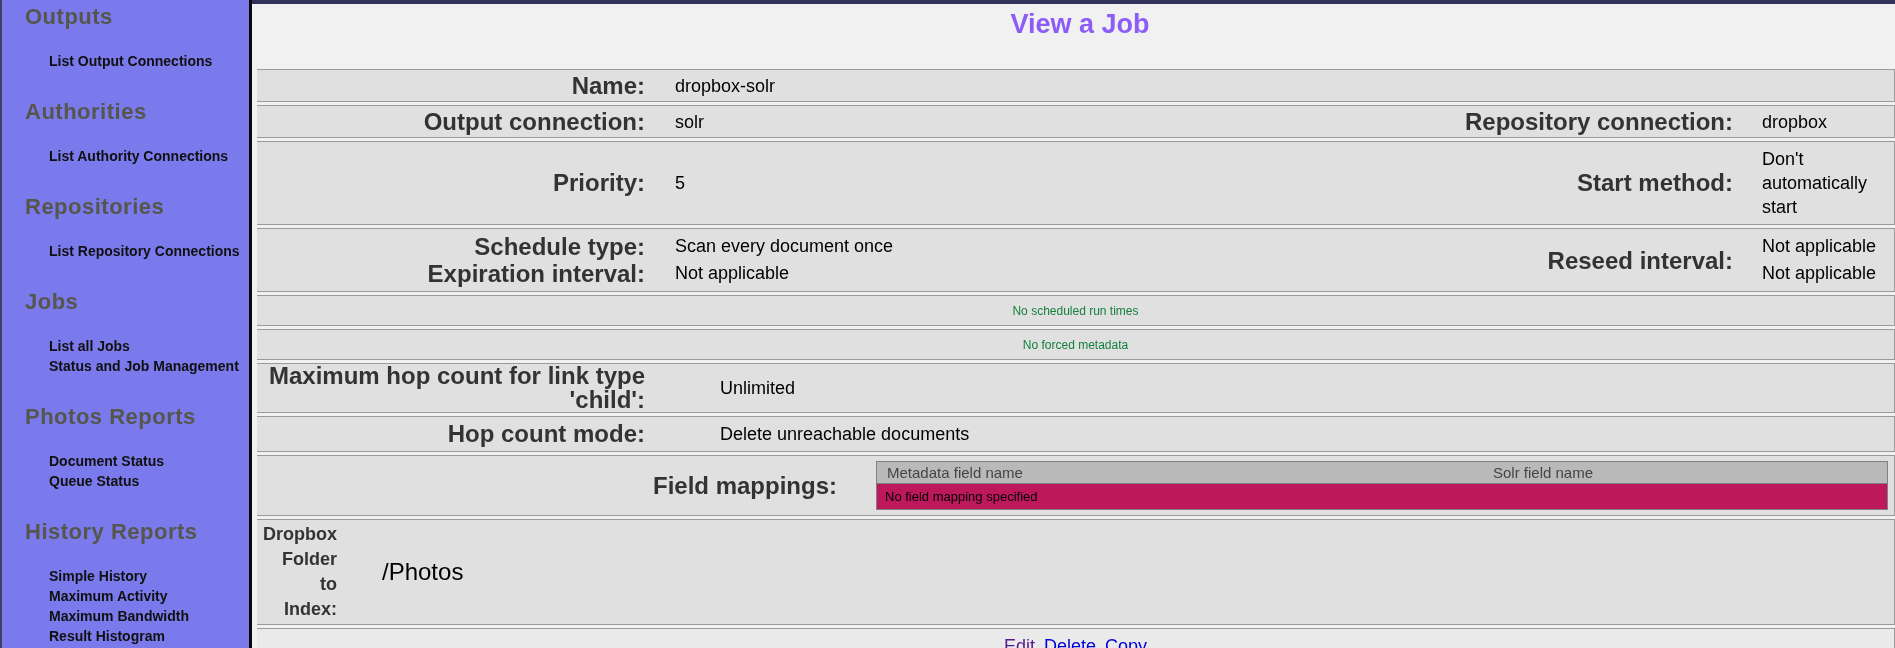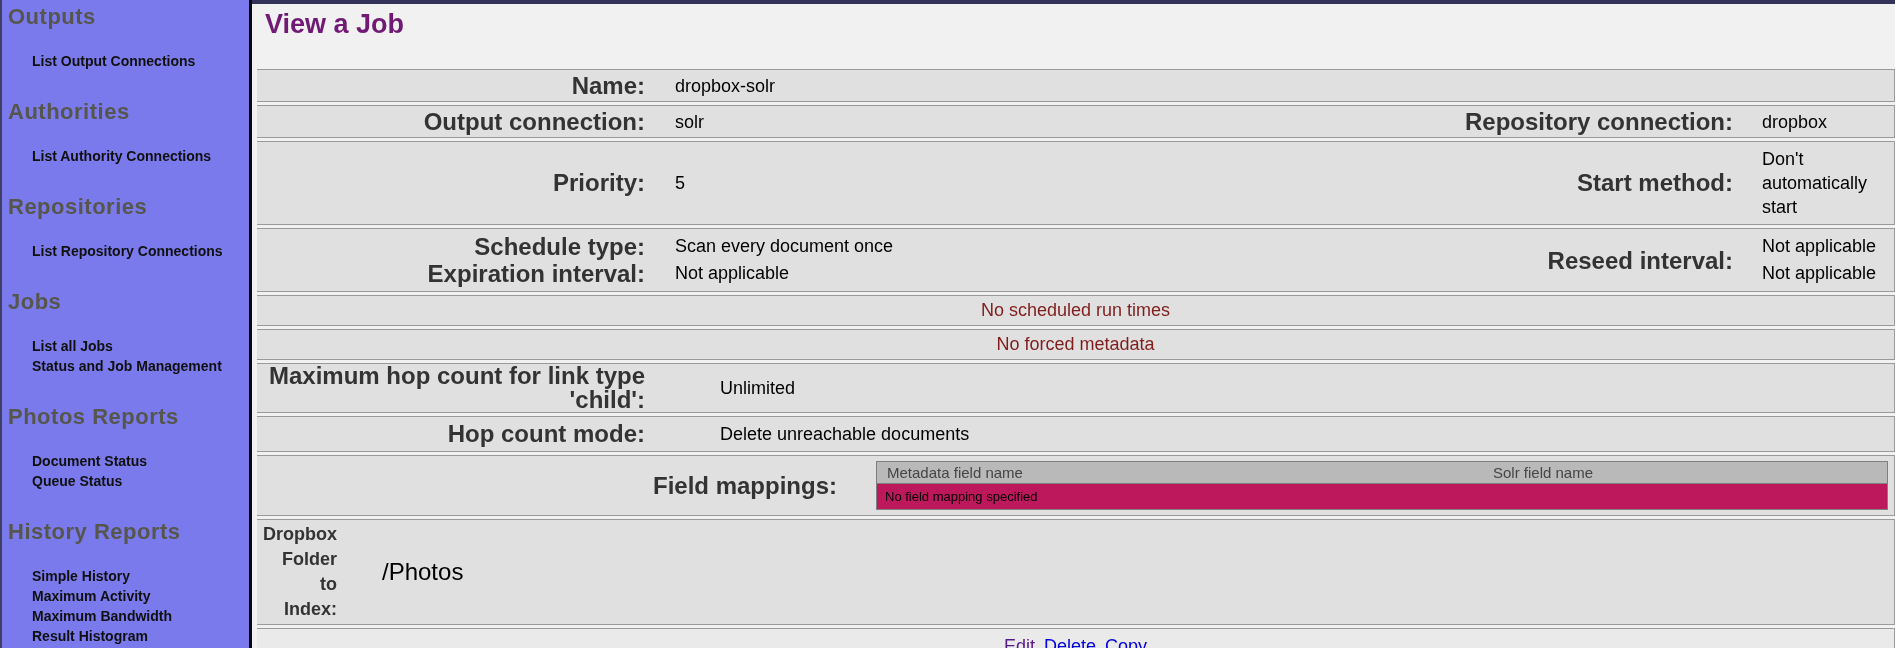--- a/index.html
+++ b/index.html
@@ -14,43 +14,44 @@
   #topbar {
     position:absolute; left:32px; top:0; right:0; height:4px;
     background:var(--topbar,#32325a);
   }
   
   #sidebar {
     position:absolute; left:0; top:0; width:252px; height:648px;
     background:var(--sidebar_bg,#7a7aec);
     border-left:2px solid #3f3f66;
     border-right:3px solid #0a0a0a;
-    padding:6px 0 0 6px;
+    padding:6px 0 0 23px;
     z-index:2;
   }
   .side-section { margin-bottom:30px; }
   .side-heading {
     font-size:22px; line-height:22px; font-weight:bold;
     color:var(--sidebar_heading,#56564d);
     margin-bottom:23px;
     letter-spacing:0.5px;
   }
   .side-link {
     display:block;
     font-size:14px; line-height:20px; font-weight:bold;
     color:#101010; text-decoration:none;
     padding-left:24px;
     cursor:pointer;
     white-space:nowrap;
   }
   
   #content { position:absolute; left:257px; top:4px; right:0; bottom:0; }
   #page-title {
-    font-size:27px; line-height:28px; font-weight:bold; color:#701a75;
+    font-size:27px; line-height:28px; font-weight:bold; color:#8b5cf6;
     margin:6px 0 0 8px;
+    text-align:center;
   }
   #viewtable { margin-top:31px; }
   .row {
     background:var(--row_bg,#e0e0e0);
     border-top:1px solid var(--row_border,#9a9a9a);
     border-bottom:1px solid var(--row_border,#9a9a9a);
     border-right:1px solid var(--row_border,#9a9a9a);
     margin-bottom:3px;
   }
   .grid4 {
@@ -65,21 +66,21 @@
   .val { color:#000; padding-left:15px; font-size:18px; line-height:24px; }
   .val-narrow { padding-left:14px; padding-right:12px; }
   .span3 { grid-column:2 / 5; }
   .two-line div { line-height:27px; }
   .r-name { min-height:33px; }
   .r-conn { min-height:33px; }
   .r-priority { min-height:84px; }
   .r-schedule { min-height:64px; }
   .r-message {
     min-height:31px; display:flex; align-items:center; justify-content:center;
-    font-size:18px; color:#7f1d1d;
+    font-size:12px; color:#15803d;
   }
   .r-hop { min-height:36px;gap:45px; }
   
   .r-fieldmap {
     min-height:59px;
     display:grid; grid-template-columns:595px 1fr;
     align-items:center; column-gap:24px;
   }
   .fm-table {
     margin:5px 6px 5px 0;

